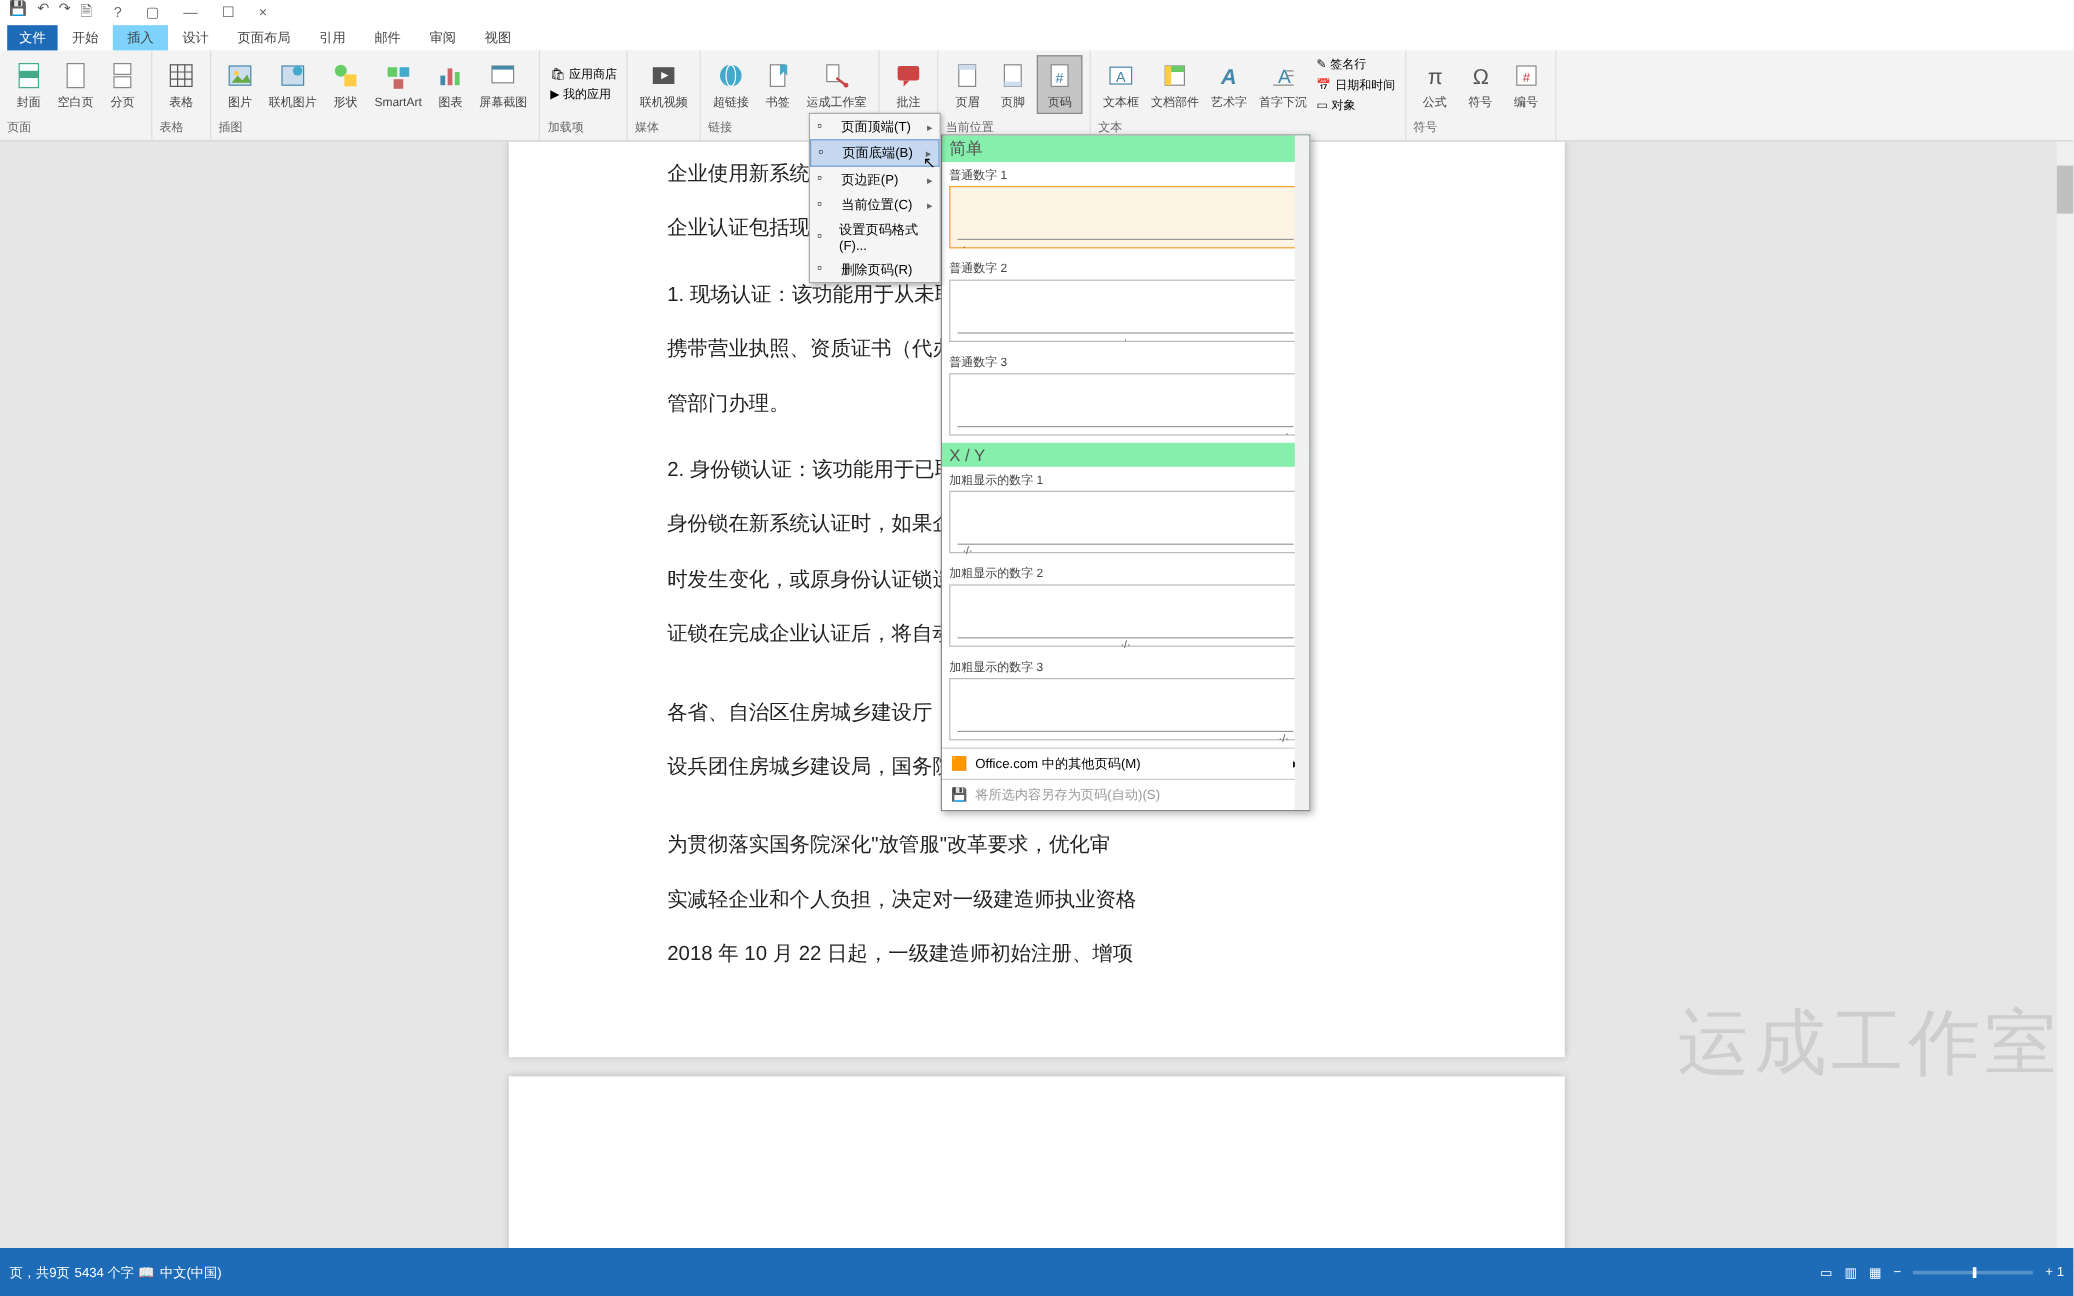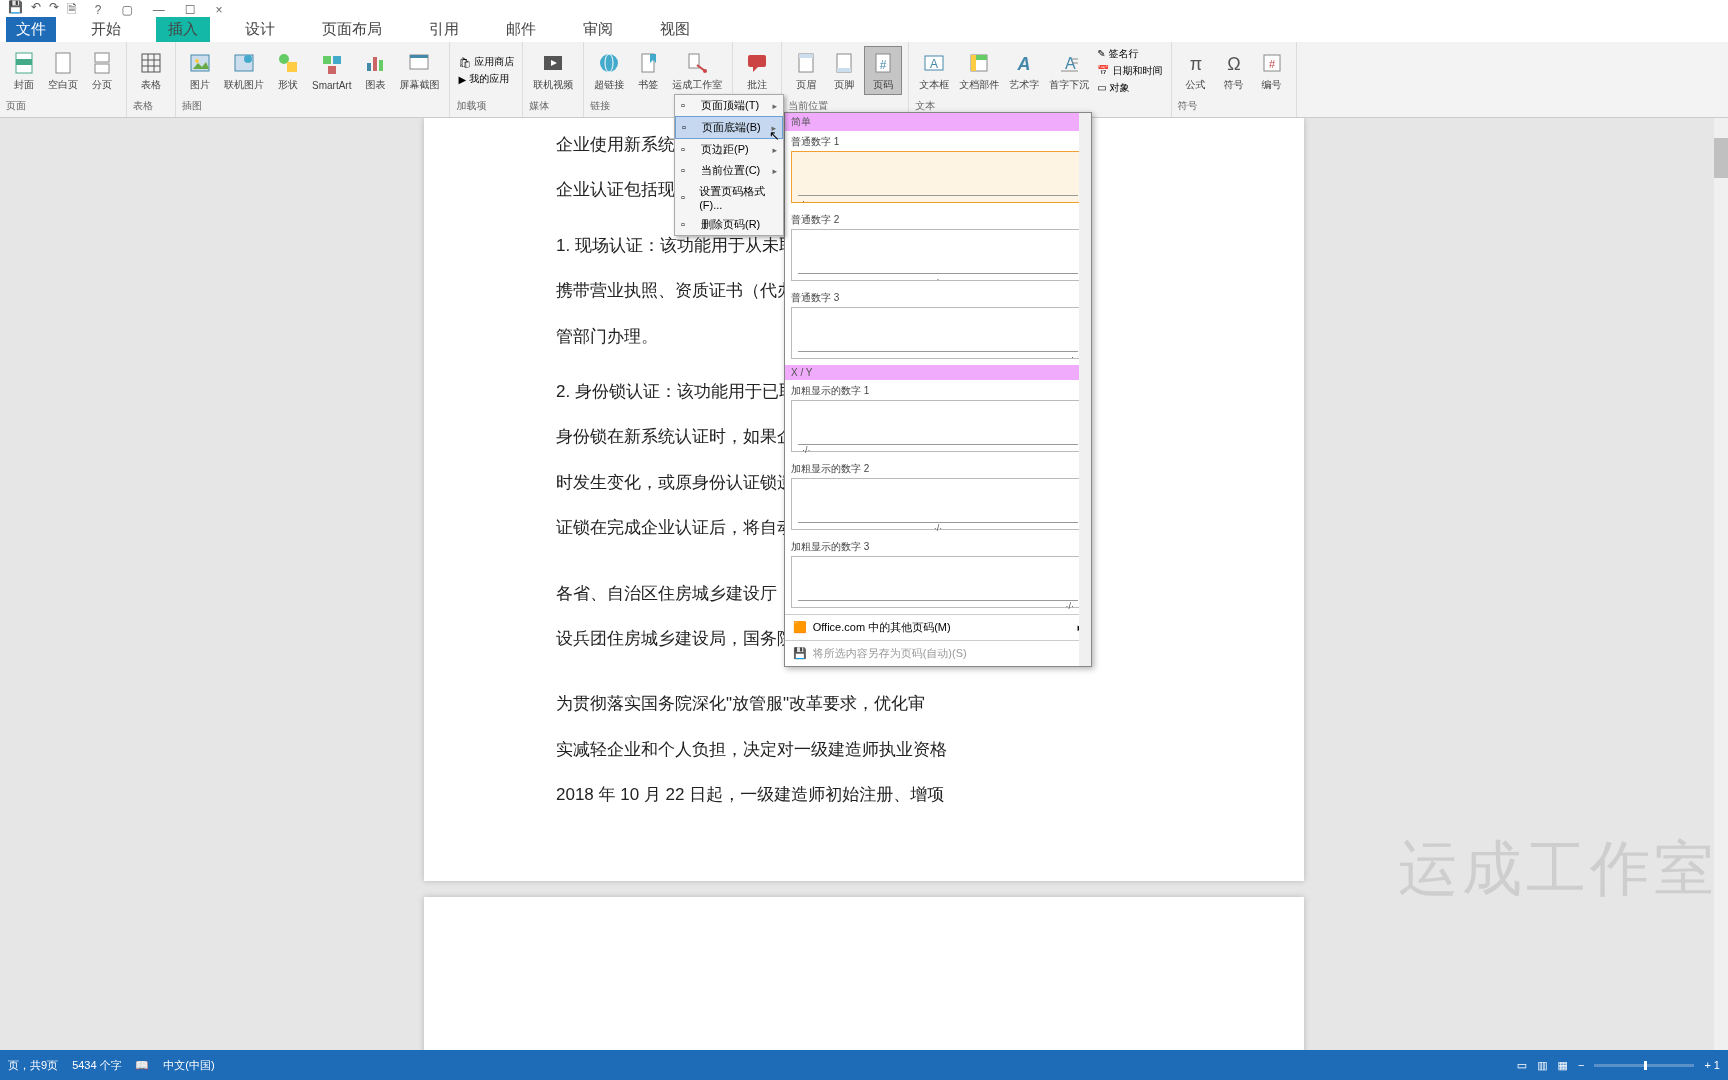--- a/index.html
+++ b/index.html
@@ -2,24 +2,24 @@
 <html><head>
 <meta charset="utf-8">
 <style>
 *{margin:0;padding:0;box-sizing:border-box;font-family:"Microsoft YaHei","Segoe UI",sans-serif;}
 body{background:#fff;width:1728px;height:1080px;overflow:hidden;position:relative;}
 .titlebar{height:20px;background:#fff;display:flex;align-items:center;font-size:12px;}
 .qat{display:flex;gap:8px;padding:0 8px;color:#555;}
 .qat span{cursor:pointer;}
 .doc-title{flex:1;text-align:center;color:#555;font-size:11px;}
 .winctrl{display:flex;gap:20px;padding:0 10px;color:#666;}
-.tabs{height:22px;background:#fff;display:flex;align-items:end;font-size:15px;padding-left:6px;gap:23px;}
+.tabs{height:22px;background:#fff;display:flex;align-items:end;font-size:11px;padding-left:6px;}
 .file-tab{background:#1e6bb8;color:#fff;padding:3px 10px;}
 .tab{padding:3px 12px;color:#444;cursor:pointer;}
-.tab.active{background:#14b8a6;}
+.tab.active{background:#7dd3fc;}
 .ribbon{height:76px;background:#f3f3f3;border-bottom:1px solid #ccc;display:flex;font-size:11px;}
 .group{border-right:1px solid #ddd;padding:2px 6px;display:flex;flex-direction:column;}
 .group-items{display:flex;gap:2px;flex:1;align-items:center;}
 .group-label{text-align:left;color:#666;font-size:10px;padding:2px 0;}
 .rbtn{display:flex;flex-direction:column;align-items:center;gap:1px;padding:2px 4px;cursor:pointer;min-width:28px;}
 .rbtn.active{background:#c5c5c5;border:1px solid #888;}
 .rico{width:28px;height:28px;display:flex;align-items:center;justify-content:center;}
 .rlabel{font-size:10px;color:#444;white-space:nowrap;}
 .vstack{display:flex;flex-direction:column;gap:1px;}
 .small-item{display:flex;align-items:center;gap:3px;font-size:10px;padding:1px 2px;}
@@ -29,32 +29,32 @@
 .page2{background:#fff;width:880px;box-shadow:0 0 6px rgba(0,0,0,.2);height:200px;margin-top:16px;}
 .pages-wrap{display:flex;flex-direction:column;align-items:center;}
 .scroll-track{position:absolute;right:0;top:0;width:14px;height:100%;background:#f0f0f0;}
 .scroll-thumb{background:#c0c0c0;width:100%;height:40px;position:absolute;top:20px;}
 .menu1{position:absolute;left:674px;top:94px;width:110px;background:#f5f5f5;border:1px solid #aaa;box-shadow:2px 2px 4px rgba(0,0,0,.3);font-size:11px;z-index:10;}
 .mitem{display:flex;align-items:center;padding:3px 6px;gap:6px;}
 .mitem.highlight{background:#c5d8ef;border:1px solid #6ea0d8;}
 .mico{width:14px;height:14px;display:inline-block;}
 .marrow{margin-left:auto;color:#666;font-size:9px;}
 .gallery{position:absolute;left:784px;top:112px;width:308px;background:#fff;border:1px solid #888;box-shadow:2px 2px 6px rgba(0,0,0,.3);z-index:9;font-size:11px;}
-.gal-section{padding:2px 6px;background:#f0abfc;color:#555;font-size:10px;}
+.gal-section{padding:2px 6px;background:#86efac;color:#555;font-size:14px;}
 .gal-item{padding:2px 6px;}
 .gal-label{color:#444;font-size:10px;padding:2px 0;}
 .gal-preview{border:1px solid #bbb;height:52px;background:#fff;position:relative;margin-bottom:4px;}
 .gal-preview.hov{border:1px solid #f0a030;background:#fdf4e3;}
 .gal-preview::before{content:"";position:absolute;bottom:6px;left:6px;right:6px;border-top:1px solid #999;}
 .gnum{position:absolute;bottom:-4px;font-size:9px;color:#555;}
 .gnum.l{left:10px;}.gnum.c{left:50%;transform:translateX(-50%);}.gnum.r{right:10px;}
 .gal-footer{border-top:1px solid #ccc;padding:5px 8px;display:flex;align-items:center;gap:6px;font-size:11px;}
 .gal-footer.disabled{color:#999;}
 .gal-scroll{position:absolute;right:0;top:0;width:12px;height:100%;background:#f0f0f0;}
-.statusbar{position:absolute;bottom:0;left:0;right:0;height:30px;background:#1e6bb8;color:#fff;display:flex;align-items:center;font-size:11px;padding:0 8px;gap:14px;}
+.statusbar{position:absolute;bottom:0;left:0;right:0;height:40px;background:#1e6bb8;color:#fff;display:flex;align-items:center;font-size:11px;padding:0 8px;gap:4px;}
 .statusbar .right{margin-left:auto;display:flex;gap:10px;align-items:center;}
 .zoom-bar{width:100px;height:3px;background:#5a91c8;position:relative;}
 .zoom-bar::after{content:"";position:absolute;left:50%;top:-3px;width:3px;height:9px;background:#fff;}
 .watermark{position:absolute;right:10px;bottom:170px;font-size:60px;color:rgba(200,200,200,0.8);font-family:Liberation Serif, serif;letter-spacing:4px;z-index:20;}
 .cursor-arrow{position:absolute;left:769px;top:128px;z-index:30;font-size:13px;color:#000;}
 svg{display:block;}
 </style>
 </head>
 <body>
 

